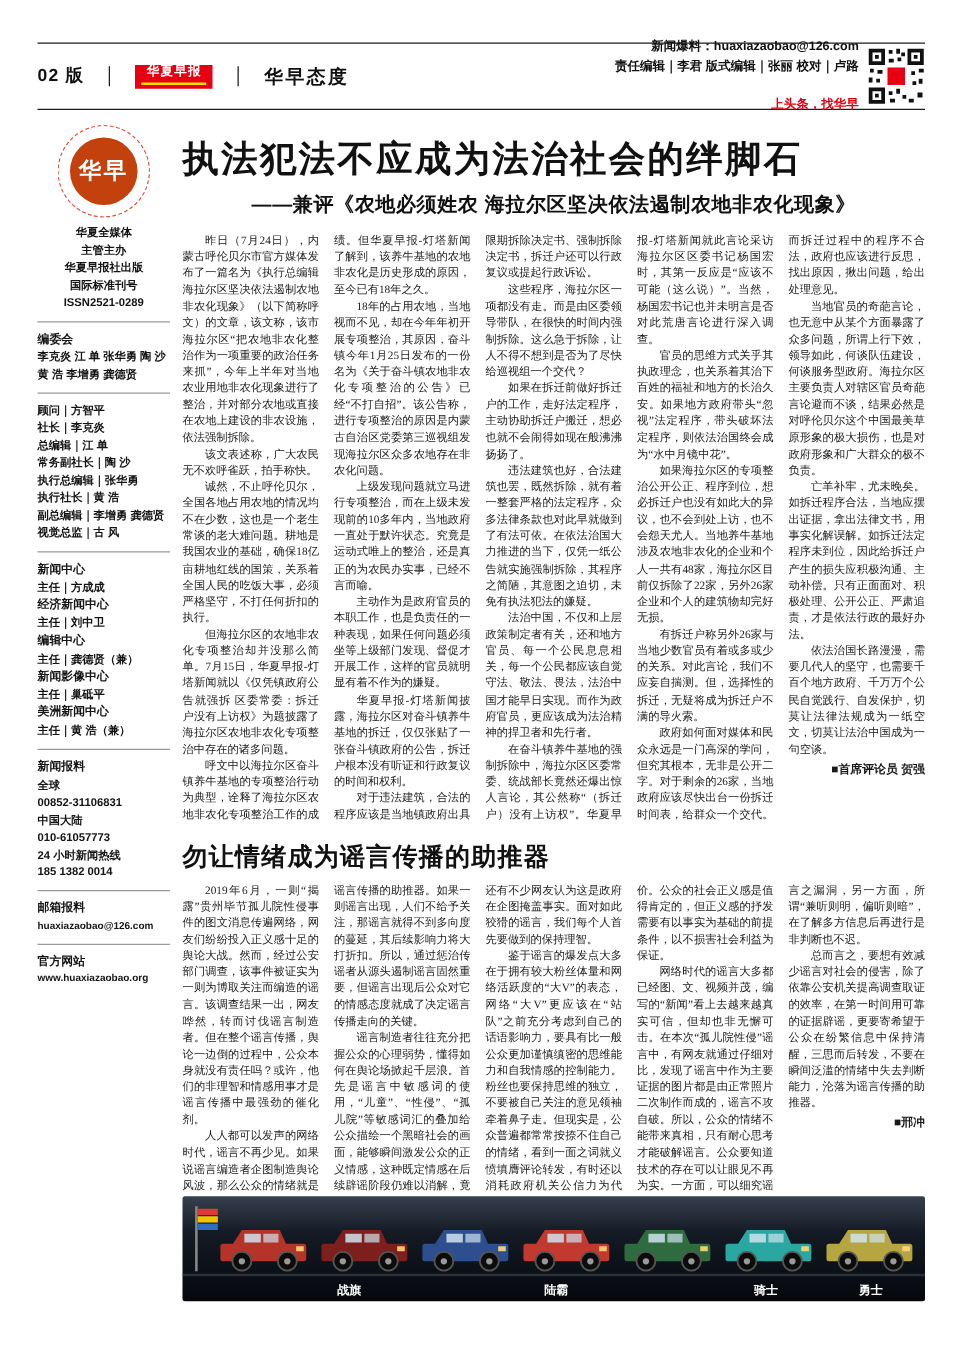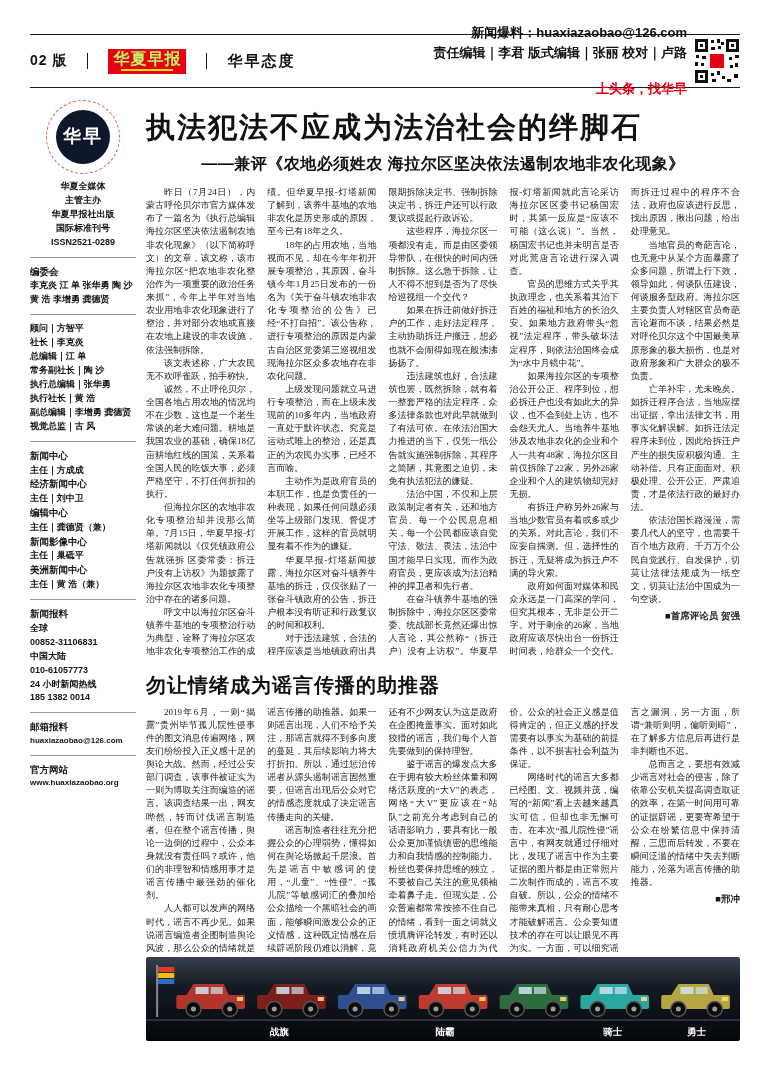--- a/index.html
+++ b/index.html
@@ -7,34 +7,34 @@
         background:#fff;color:#111;font-family:"Liberation Serif",serif;overflow:hidden;position:relative;}
   .top-rule{border-top:1.5px solid #1c1c1c;}
   .mid-rule{border-top:1.5px solid #1c1c1c;}
   
   .header-row{display:flex;justify-content:space-between;align-items:center;height:52px;}
   .header-left{display:flex;align-items:center;gap:20px;font-family:"Liberation Sans",sans-serif;}
   .page-num{font-size:14px;font-weight:700;letter-spacing:1px;}
   .vsep{display:inline-block;width:0;height:16px;border-left:1.6px solid #1c1c1c;}
   .masthead-logo{display:inline-flex;flex-direction:column;align-items:center;justify-content:center;
         background:#e60012;padding:2px 5px 3px;line-height:1;}
-  .masthead-text{color:#bef264;font-weight:900;font-size:16px;letter-spacing:1px;font-family:Liberation Sans, sans-serif;}
+  .masthead-text{color:#ffffff;font-weight:900;font-size:10px;letter-spacing:1px;font-family:Liberation Mono, monospace;}
   .masthead-sub{width:52px;height:2px;background:#ffe100;margin-top:2px;}
   .section-name{font-size:15px;font-weight:800;letter-spacing:2px;}
   .header-right{display:flex;align-items:center;gap:7px;}
-  .hr-lines{text-align:right;font-family:"Liberation Sans",sans-serif;font-size:13px;font-weight:700;line-height:1.55;}
+  .hr-lines{text-align:right;font-family:"Liberation Sans",sans-serif;font-size:10px;font-weight:700;line-height:1.55;}
   .slogan{color:#e60012;margin-top:15px;}
   .qr{width:46px;height:46px;}
   
   .content{display:flex;gap:10px;margin-top:8px;}
   .sidebar{width:106px;flex:0 0 106px;font-family:"Liberation Sans",sans-serif;font-size:9px;
         font-weight:600;line-height:1.55;color:#141414;}
   .seal{width:72px;height:72px;margin:4px auto 6px;border-radius:50%;border:1px dashed #e05040;
         display:flex;align-items:center;justify-content:center;}
-  .seal-inner{width:54px;height:54px;border-radius:50%;background:#0f172a;color:#fff;display:flex;
+  .seal-inner{width:54px;height:54px;border-radius:50%;background:#c2410c;color:#fff;display:flex;
         align-items:center;justify-content:center;font-size:18px;font-weight:900;letter-spacing:2px;
         font-family:"Liberation Serif",serif;}
   .pub{text-align:center;}
   .side-divider{border-top:1px solid #9a9a9a;margin:7px 0;}
   .sec-title{font-weight:800;font-size:9.5px;}
   .latin-small{font-size:8px;letter-spacing:0;}
   
   .main{flex:1;min-width:0;}
   h1{font-family:"Liberation Sans",sans-serif;font-size:29px;font-weight:900;
      letter-spacing:2px;margin:12px 0 6px;}

